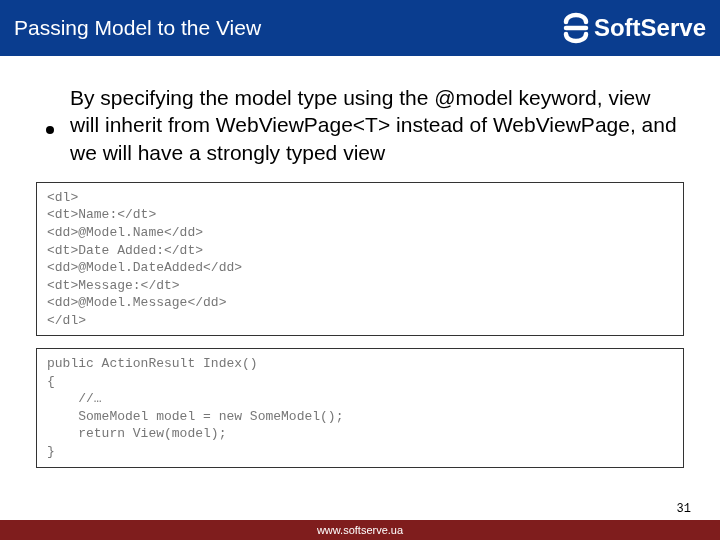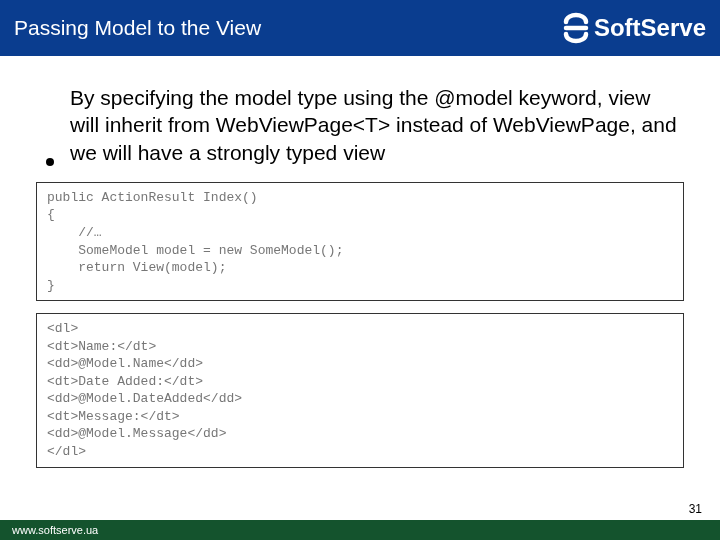--- a/index.html
+++ b/index.html
@@ -36,21 +36,21 @@
   .brand-text {
     color: #ffffff;
     font-size: 24px;
     font-weight: bold;
   }
   .content {
     padding: 28px 36px 0 36px;
   }
   .bullet-row {
     display: flex;
-    align-items: flex-end;
+    align-items: center;
     gap: 16px;
     margin-bottom: 16px;
   }
   .bullet-dot {
     width: 8px;
     height: 8px;
     border-radius: 50%;
     background: #000000;
     margin-top: 10px;
     flex-shrink: 0;
@@ -71,36 +71,37 @@
     line-height: 1.35;
     white-space: pre;
     overflow: hidden;
   }
   .footer {
     position: absolute;
     bottom: 0;
     left: 0;
     width: 100%;
     height: 20px;
-    background: #14532d;
+    background: #7f1d1d;
     display: flex;
     align-items: center;
-    justify-content: flex-start;
+    justify-content: center;
     padding: 0 12px;
   }
   .footer-url {
     color: #ffffff;
     font-size: 11px;
   }
   .page-num {
     position: absolute;
-    right: 18px;
+    right: 29px;
     bottom: 24px;
     font-size: 12px;
     color: #000000;
+    font-family: Liberation Mono, monospace;
   }
 </style>
 </head>
 <body>
 
 <div class="header">
   <div class="title">Passing Model to the View</div>
   <div class="brand">
     <span class="brand-logo">
       <svg viewBox="0 0 36 36" width="36" height="36">
@@ -112,34 +113,34 @@
     <span class="brand-text">SoftServe</span>
   </div>
 </div>
 
 <div class="content">
   <div class="bullet-row">
     <div class="bullet-dot"></div>
     <div class="bullet-text">By specifying the model type using the @model keyword, view will inherit from WebViewPage&lt;T&gt; instead of WebViewPage, and we will have a strongly typed view</div>
   </div>
 
-  <div class="code-box">public ActionResult Index()
-{
-    //…
-    SomeModel model = new SomeModel();
-    return View(model);
-}</div>
-
   <div class="code-box">&lt;dl&gt;
 &lt;dt&gt;Name:&lt;/dt&gt;
 &lt;dd&gt;@Model.Name&lt;/dd&gt;
 &lt;dt&gt;Date Added:&lt;/dt&gt;
 &lt;dd&gt;@Model.DateAdded&lt;/dd&gt;
 &lt;dt&gt;Message:&lt;/dt&gt;
 &lt;dd&gt;@Model.Message&lt;/dd&gt;
 &lt;/dl&gt;</div>
+
+  <div class="code-box">public ActionResult Index()
+{
+    //…
+    SomeModel model = new SomeModel();
+    return View(model);
+}</div>
 </div>
 
 <div class="page-num">31</div>
 
 <div class="footer">
   <div class="footer-url">www.softserve.ua</div>
 </div>
 
 </body></html>

